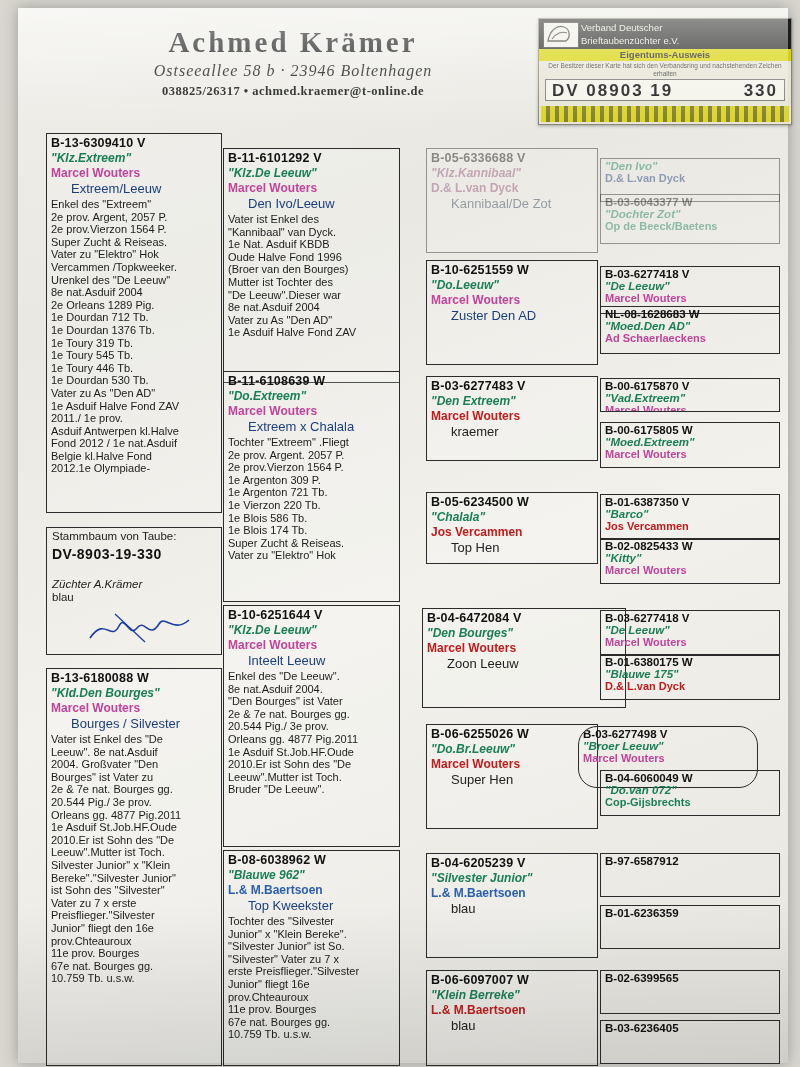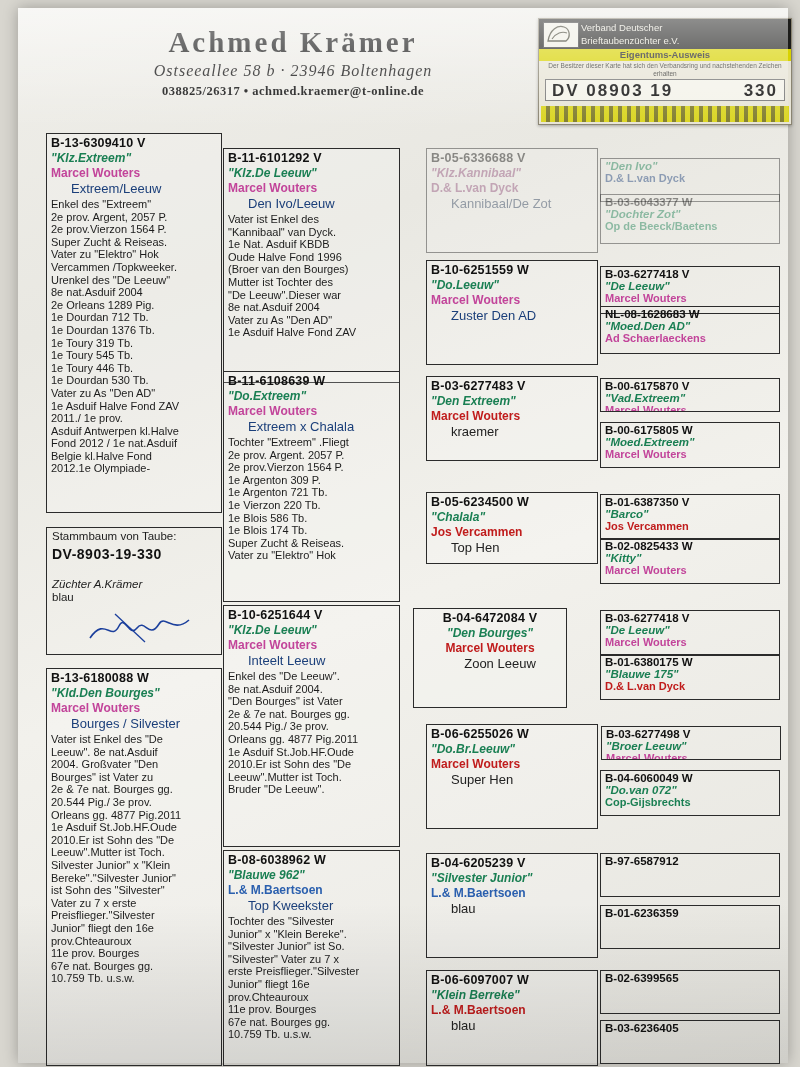--- a/index.html
+++ b/index.html
@@ -258,21 +258,21 @@
     <div class="nick">"Den Extreem"</div>
     <div class="owner red">Marcel Wouters</div>
     <div class="line dk">kraemer</div>
   </div>
   <div class="box" style="left:408px;top:484px;width:172px;height:72px;">
     <div class="id">B-05-6234500 W</div>
     <div class="nick">"Chalala"</div>
     <div class="owner red">Jos Vercammen</div>
     <div class="line dk">Top Hen</div>
   </div>
-  <div class="box" style="left:395px;top:600px;width:154px;height:100px;text-align:center;">
+  <div class="box" style="left:404px;top:600px;width:204px;height:100px;">
     <div class="id">B-04-6472084 V</div>
     <div class="nick">"Den Bourges"</div>
     <div class="owner red">Marcel Wouters</div>
     <div class="line dk">Zoon Leeuw</div>
   </div>
   <div class="box" style="left:408px;top:716px;width:172px;height:105px;">
     <div class="id">B-06-6255026 W</div>
     <div class="nick">"Do.Br.Leeuw"</div>
     <div class="owner red">Marcel Wouters</div>
     <div class="line dk">Super Hen</div>
@@ -333,21 +333,21 @@
   <div class="sbox" style="left:582px;top:602px;width:180px;height:46px;">
     <div class="sid">B-03-6277418 V</div>
     <div class="snick">"De Leeuw"</div>
     <div class="sown">Marcel Wouters</div>
   </div>
   <div class="sbox" style="left:582px;top:646px;width:180px;height:46px;">
     <div class="sid">B-01-6380175 W</div>
     <div class="snick">"Blauwe 175"</div>
     <div class="sown red">D.&amp; L.van Dyck</div>
   </div>
-  <div class="sbox" style="left:583px;top:718px;width:180px;height:34px;">
+  <div class="sbox" style="left:560px;top:718px;width:180px;height:62px;border-radius:19px;">
     <div class="sid">B-03-6277498 V</div>
     <div class="snick">"Broer Leeuw"</div>
     <div class="sown">Marcel Wouters</div>
   </div>
   <div class="sbox" style="left:582px;top:762px;width:180px;height:46px;">
     <div class="sid">B-04-6060049 W</div>
     <div class="snick">"Do.van 072"</div>
     <div class="sown green">Cop-Gijsbrechts</div>
   </div>
   <div class="sbox" style="left:582px;top:845px;width:180px;height:44px;">

